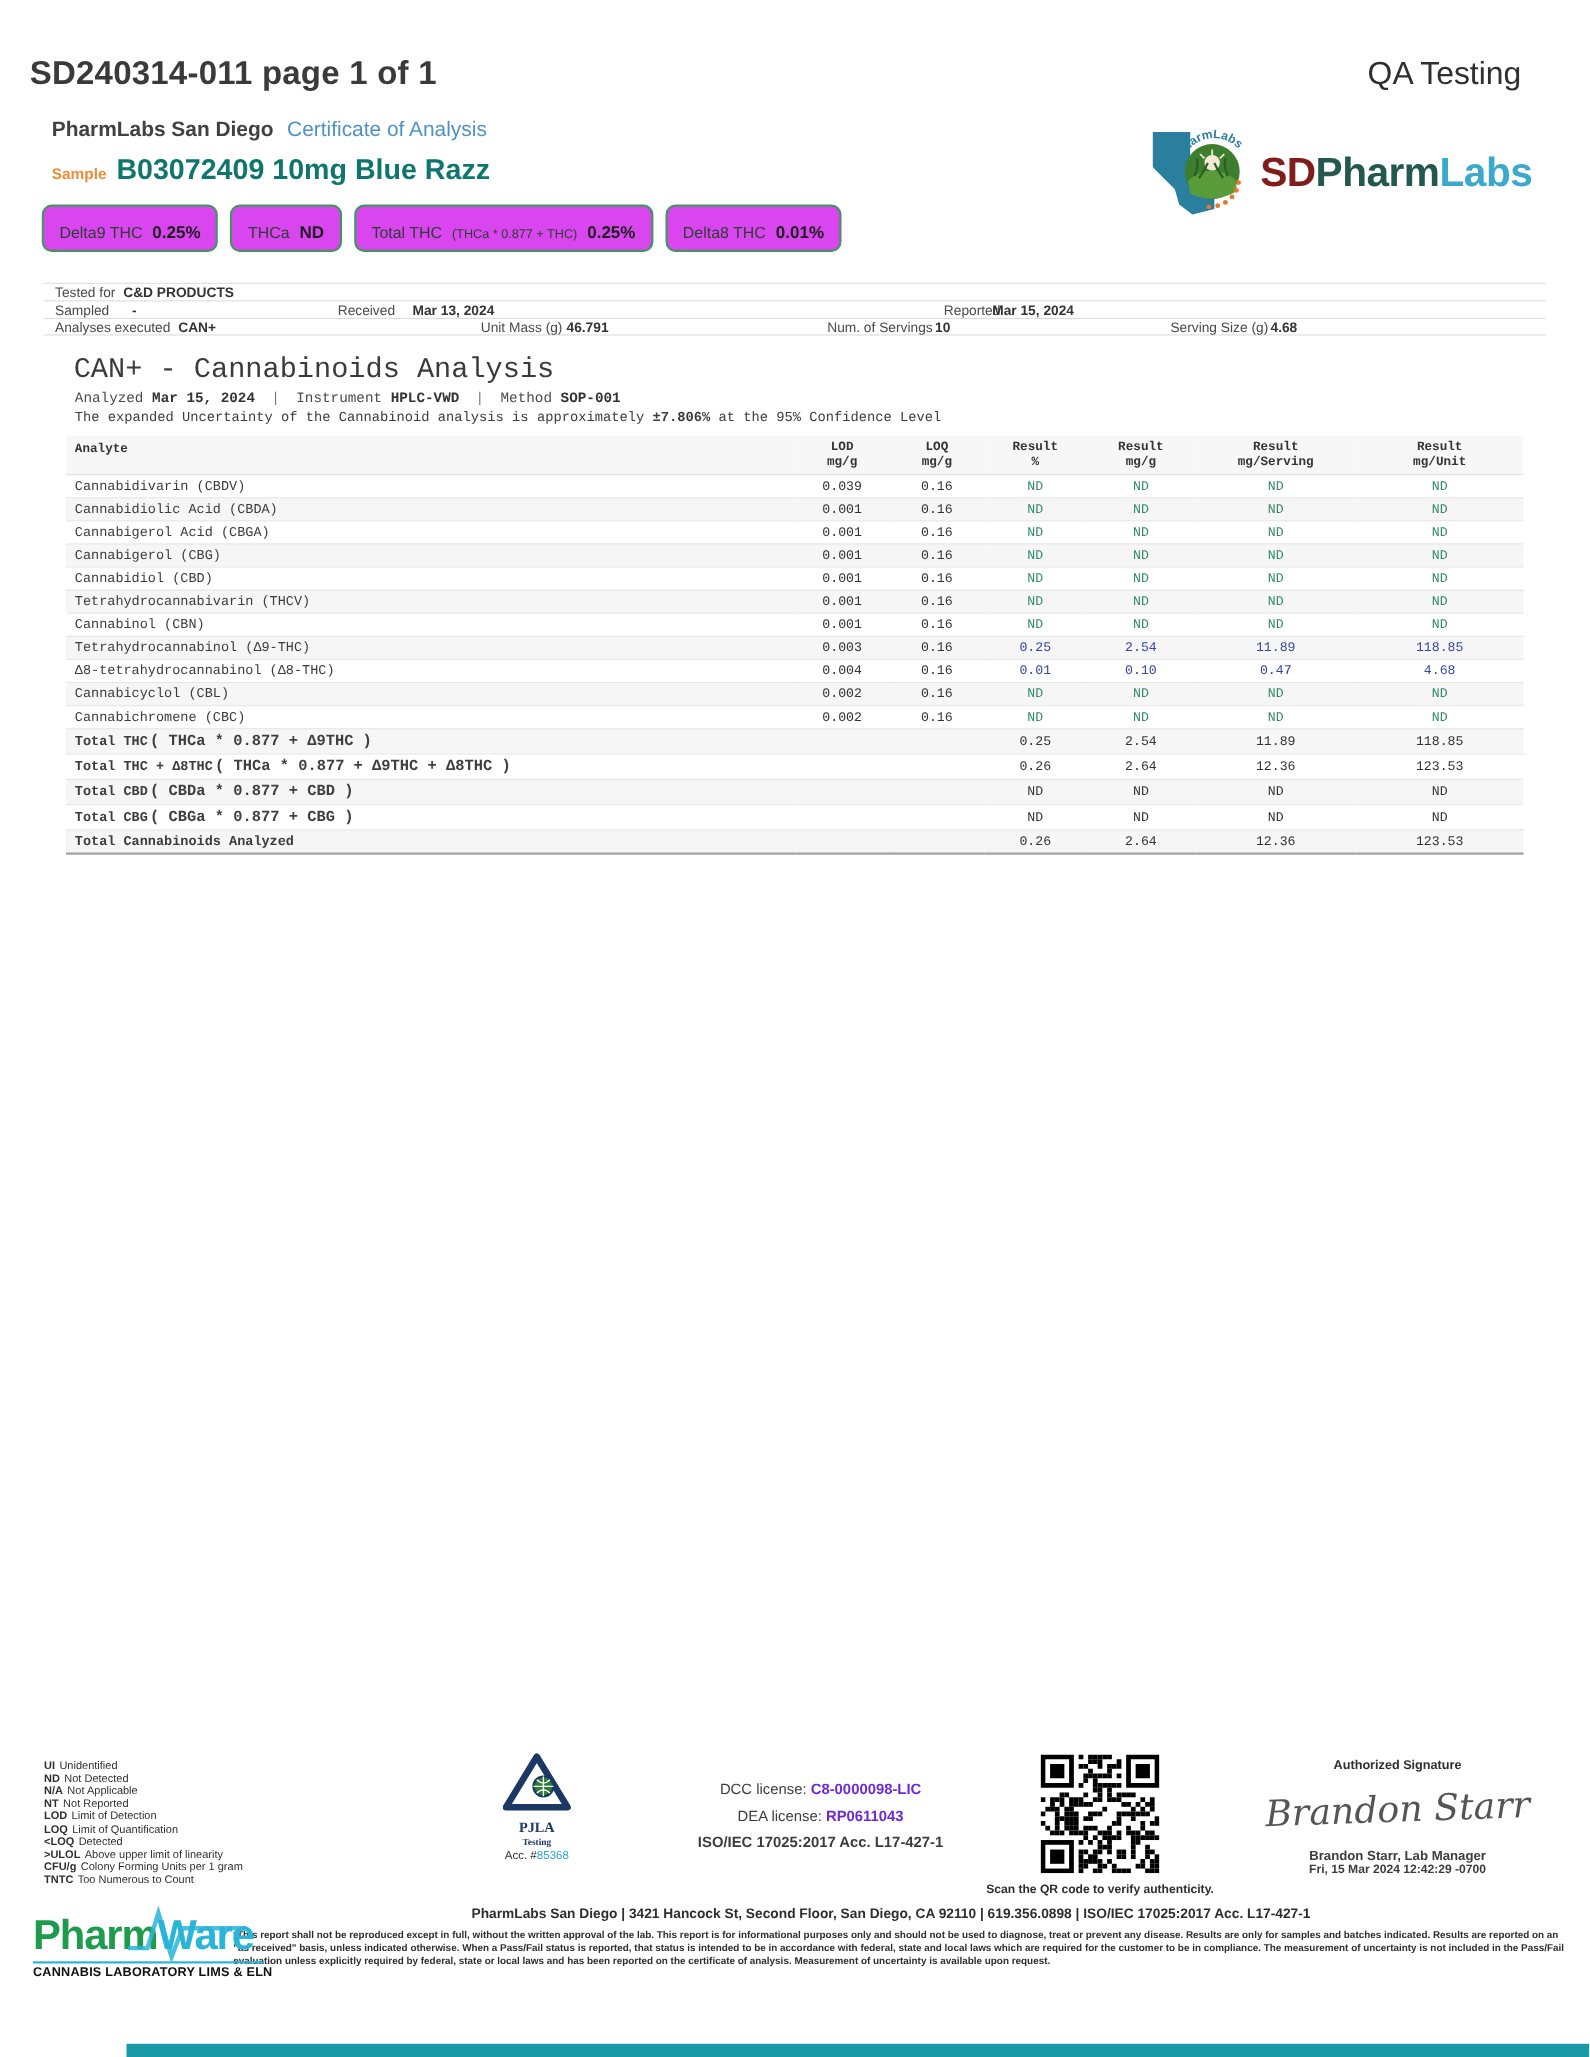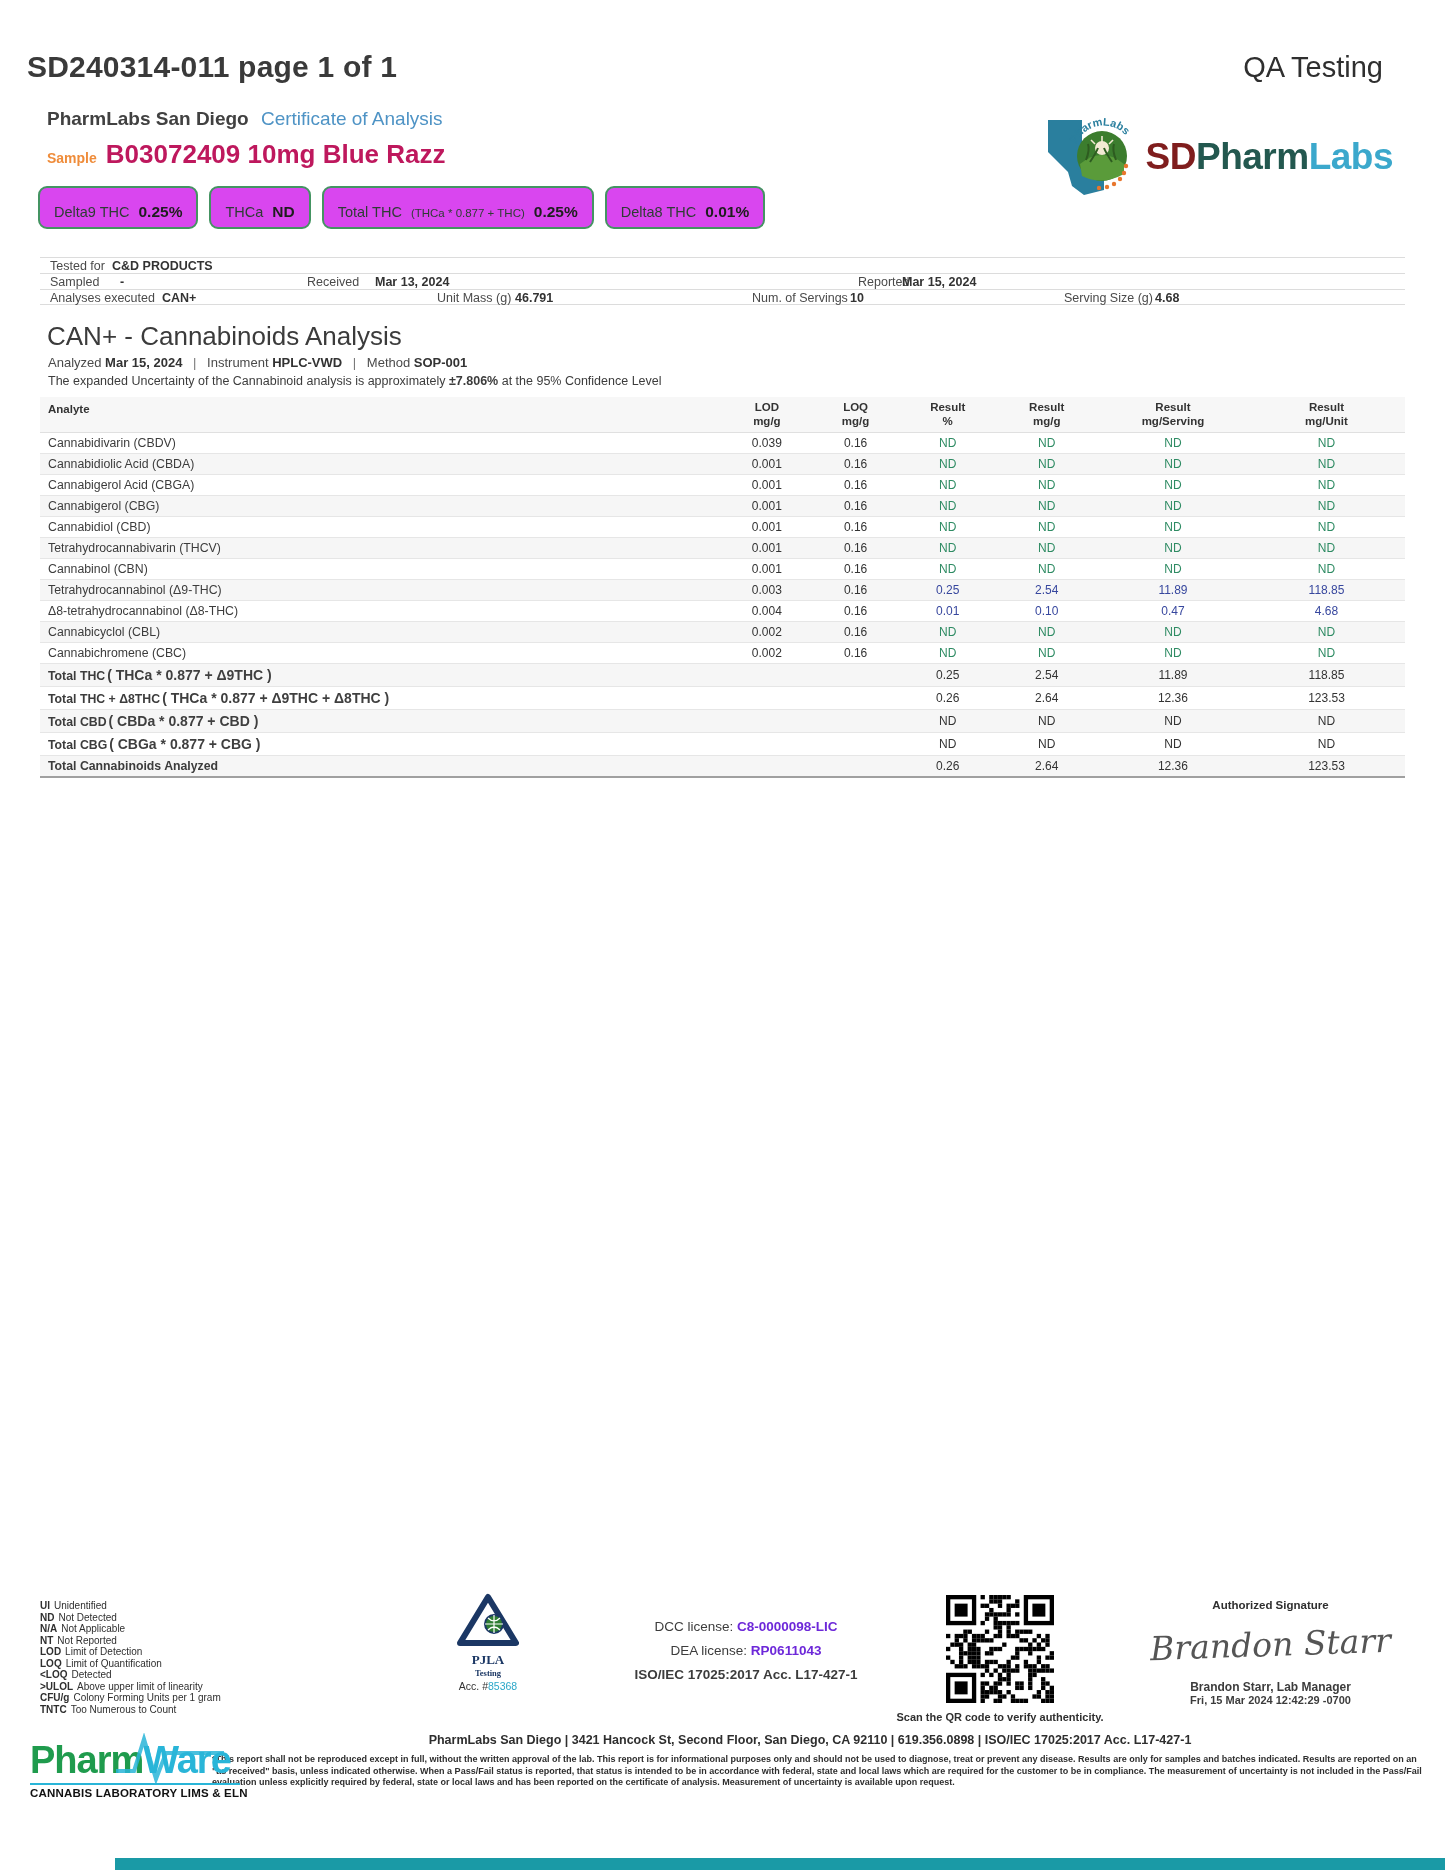--- a/index.html
+++ b/index.html
@@ -8,21 +8,21 @@
 
   
   .topline { display:flex; justify-content:space-between; align-items:baseline; padding:50px 62px 0 27px; }
   .doc-id { font-size:30px; font-weight:600; color:#3a3a3a; letter-spacing:.2px; }
   .qa-label { font-size:29px; font-weight:500; color:#2f2f2f; }
   .labline { margin:24px 0 0 47px; font-size:19px; }
   .lab-name { font-weight:700; color:#414141; }
   .doc-type { color:#4e93c5; font-weight:500; margin-left:7px; }
   .sampleline { margin:9px 0 0 47px; display:flex; align-items:baseline; gap:9px; }
   .s-label { font-size:14px; font-weight:600; color:#ef8c3a; }
-  .s-name { font-size:26px; font-weight:700; color:#be185d; }
+  .s-name { font-size:26px; font-weight:700; color:#0f766e; }
 
   .sdlogo { position:absolute; top:116px; right:52px; display:flex; align-items:center; gap:4px; }
   .sdlogo-text { font-size:37px; font-weight:700; letter-spacing:-.5px; }
   .sdlogo-text .sd { color:#7f1d1d; }
   .sdlogo-text .ph { color:#23584f; }
   .sdlogo-text .lb { color:#3ba8cc; }
 
   
   .badges { display:flex; gap:11px; margin:16px 0 0 38px; }
   .badge { display:inline-flex; align-items:baseline; gap:9px; background:#d946ef; border:2px solid #449462; border-radius:9px; padding:15px 14px 6px; }
@@ -32,21 +32,21 @@
 
   
   .info { margin:28px 40px 0; }
   .irow { position:relative; height:16px; border-top:1px solid #dcdcdc; font-size:12.5px; }
   .irow:last-child { border-bottom:1px solid #dcdcdc; }
   .irow span { position:absolute; top:1px; white-space:nowrap; }
   .lbl { color:#4a4a4a; }
   .val { font-weight:700; color:#333; }
 
   
-  .analysis { margin:0 40px; }
+  .analysis { margin:0 60px;font-family:Liberation Mono, monospace; }
   .sec-title { font-size:26px; font-weight:500; color:#3b3b3b; margin:16px 0 3px 7px; }
   .meta { margin-left:8px; font-size:13px; }
   .meta .val { font-weight:700; }
   .meta .sep { margin:0 7px; color:#777; }
   .note { margin:4px 0 0 8px; font-size:12.5px; }
   .note .u-val { font-weight:700; }
 
   table { width:100%; border-collapse:collapse; margin-top:9px; font-size:12px; table-layout:fixed; }
   col.cw-analyte{width:50%} col.cw-lod{width:6.5%} col.cw-loq{width:6.5%} col.cw-pct{width:7%} col.cw-mgg{width:7.5%} col.cw-serv{width:11%} col.cw-unit{width:11.5%}
   thead th { background:#f7f7f7; font-weight:700; font-size:11.5px; line-height:1.2; padding:4px 0 3px; text-align:center; border-bottom:1px solid #e0e0e0; color:#333; }

